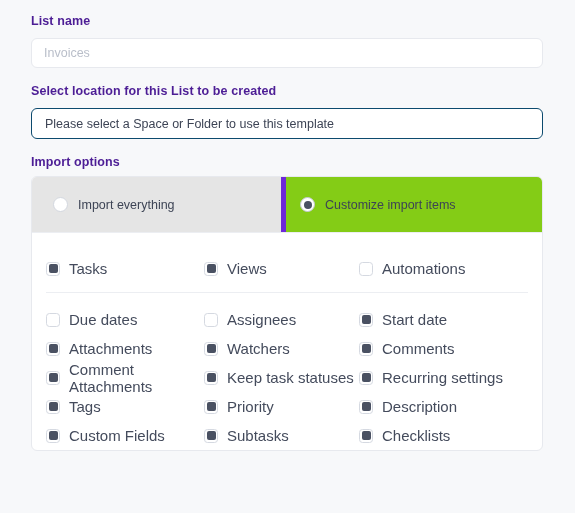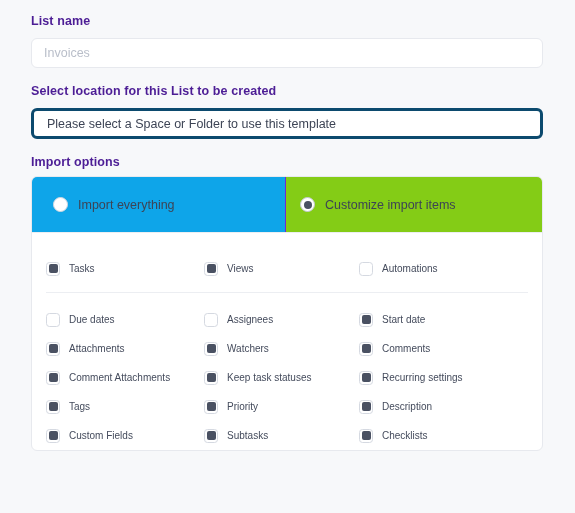--- a/index.html
+++ b/index.html
@@ -42,21 +42,21 @@
     align-items: center;
     font-size: 12.5px;
   }
   .text-input.placeholder-style {
     border: 1px solid #e7e9ee;
     padding: 0 12px;
     color: #b9bec9;
     text-align: center;
   }
   .text-input.selector {
-    border: 3px solid #0c4a6e;
+    border: 1px solid #0c4a6e;
     padding: 0 13px;
     color: #3d4455;
     height: 31px;
   }
 
   
   .options-card {
     box-sizing: border-box;
     width: 512px;
     border: 1px solid #e7e9ee;
@@ -73,22 +73,22 @@
     box-sizing: border-box;
     display: flex;
     align-items: center;
     height: 55px;
     padding-left: 21px;
     font-size: 12.5px;
     color: #3d4455;
   }
   .radio-half.left {
     width: 254px;
-    background: #0ea5e9;
-    border-right: 1px solid #6d28d9;
+    background: #e5e5e5;
+    border-right: 5px solid #6d28d9;
   }
   .radio-half.right {
     flex: 1;
     background: #84cc16;
     padding-left: 14px;
   }
 
   .radio {
     width: 15px;
     height: 15px;
@@ -134,21 +134,21 @@
   .grid-divider {
     height: 1px;
     background: #eceef2;
     margin: 9px 14px 12px 0;
   }
 
   .check-item {
     display: flex;
     align-items: center;
     height: 29px;
-    font-size: 10px;
+    font-size: 15px;
     color: #444b5c;
   }
 
   .checkbox {
     width: 14px;
     height: 14px;
     box-sizing: border-box;
     border-radius: 3.5px;
     border: 1.2px solid #d5d9e1;
     background: #ffffff;

